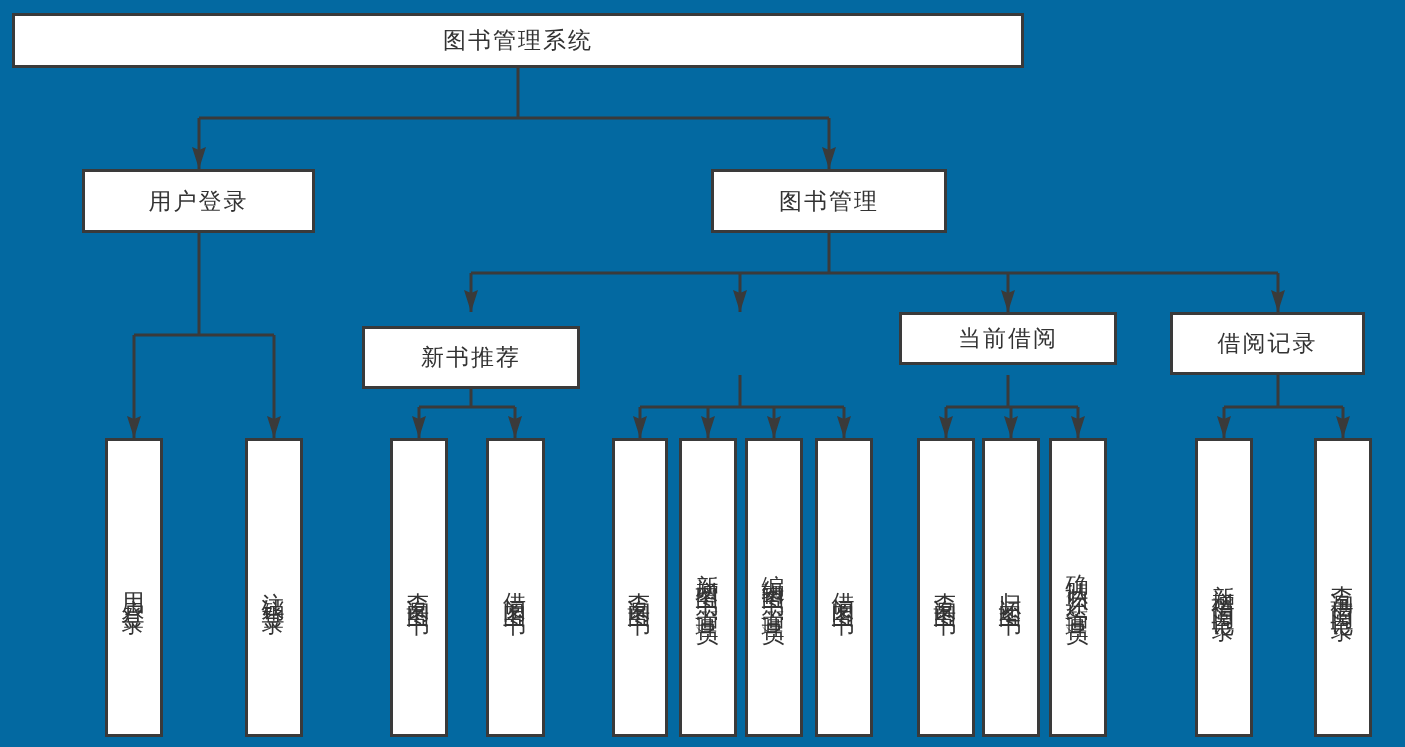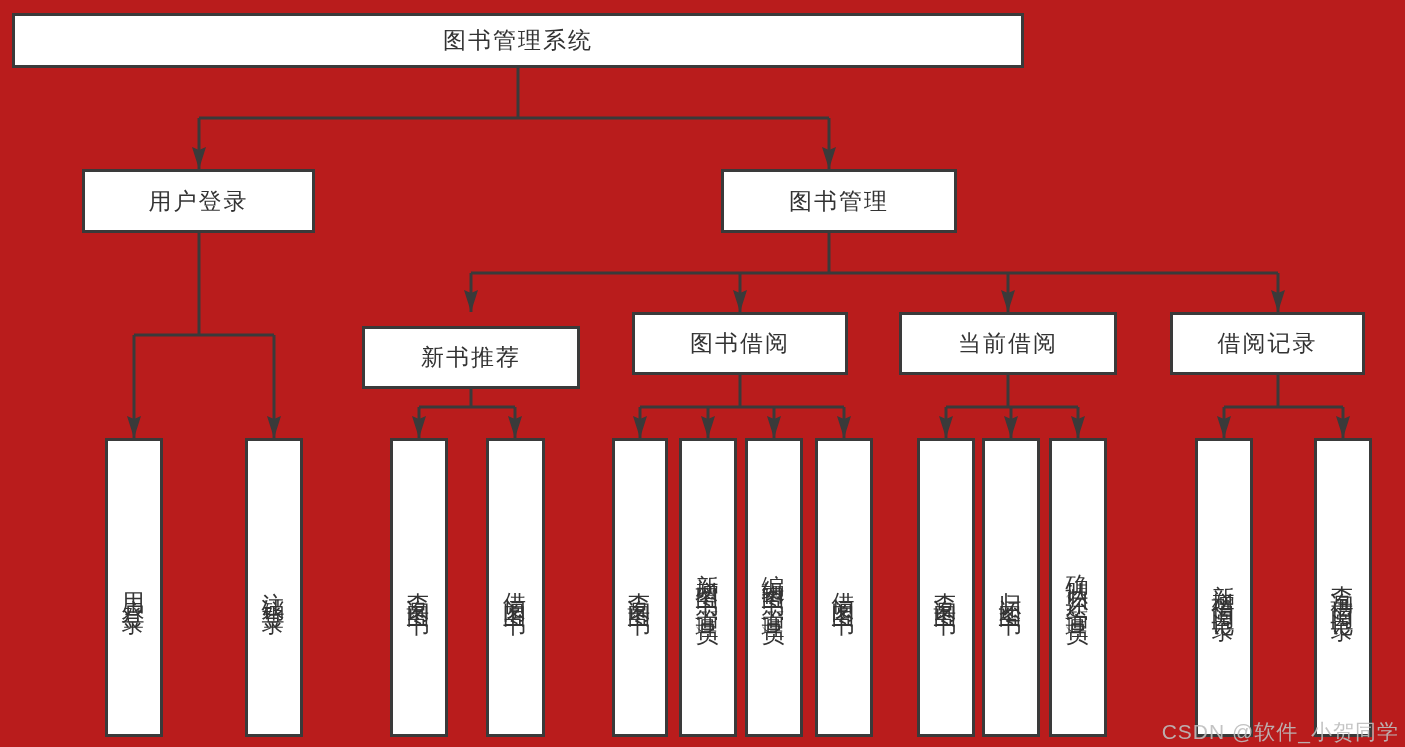--- a/index.html
+++ b/index.html
@@ -1,20 +1,20 @@
 <!DOCTYPE html>
 <html><head>
 <meta charset="utf-8">
 <style>
   html, body { margin: 0; padding: 0; background: #ffffff; }
   .canvas {
     position: relative;
     width: 1405px;
     height: 747px;
-    background: #b91c1c;
+    background: #0369a1;
     font-family: "Liberation Sans", "DejaVu Sans", sans-serif;
     color: #333333;
     overflow: hidden;
   }
   .connectors {
     position: absolute;
     left: 0; top: 0;
     width: 1405px; height: 747px;
   }
   .node {
@@ -117,31 +117,28 @@
     </g>
   </svg>
 
   <div class="node" style="left:12px; top:13px; width:1012px; height:55px;">
     <span class="hlabel">图书管理系统</span>
   </div>
 
   <div class="node" style="left:82px; top:169px; width:233px; height:64px;">
     <span class="hlabel">用户登录</span>
   </div>
-  <div class="node" style="left:711px; top:169px; width:236px; height:64px;margin-left:10px;">
+  <div class="node" style="left:711px; top:169px; width:236px; height:64px;">
     <span class="hlabel">图书管理</span>
   </div>
 
   <div class="node" style="left:362px; top:312px; width:218px; height:63px;margin-top:14px;">
     <span class="hlabel">新书推荐</span>
   </div>
-  <div class="node" style="left:632px; top:312px; width:216px; height:63px;">
-    <span class="hlabel">图书借阅</span>
-  </div>
-  <div class="node" style="left:899px; top:312px; width:218px; height:63px;">
+  <div class="node" style="left:899px; top:312px; width:218px; height:53px;">
     <span class="hlabel">当前借阅</span>
   </div>
   <div class="node" style="left:1170px; top:312px; width:195px; height:63px;">
     <span class="hlabel">借阅记录</span>
   </div>
 
   <div class="node leaf" style="left:105px;">
     <span class="vlabel">用户登录</span>
   </div>
   <div class="node leaf" style="left:245px;">
@@ -174,15 +171,14 @@
   <div class="node leaf" style="left:1049px;">
     <span class="vlabel">确认归还（管理员）</span>
   </div>
   <div class="node leaf" style="left:1195px;">
     <span class="vlabel">新增借阅记录</span>
   </div>
   <div class="node leaf" style="left:1314px;">
     <span class="vlabel">查询借阅记录</span>
   </div>
 
-  <div class="watermark">CSDN @软件_小贺同学</div>
 
 </div>
 
 </body></html>

